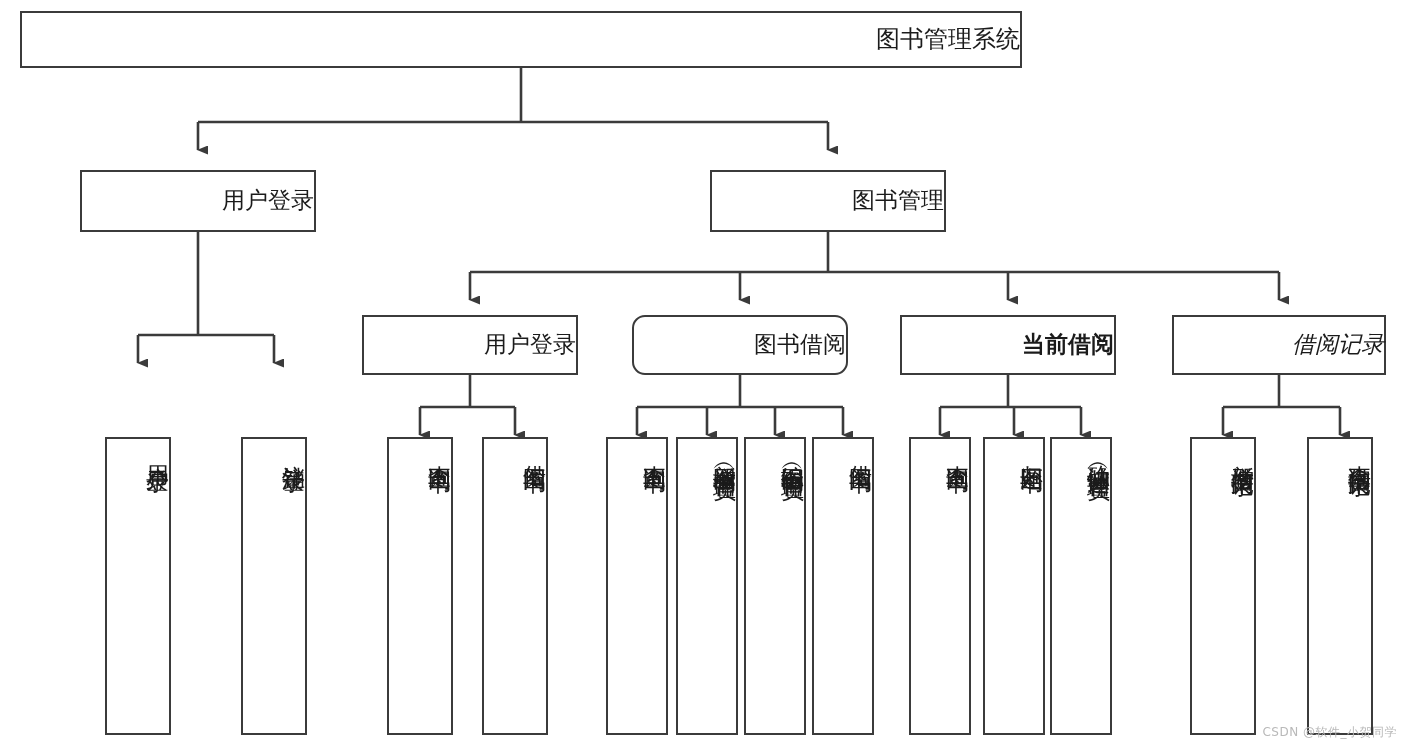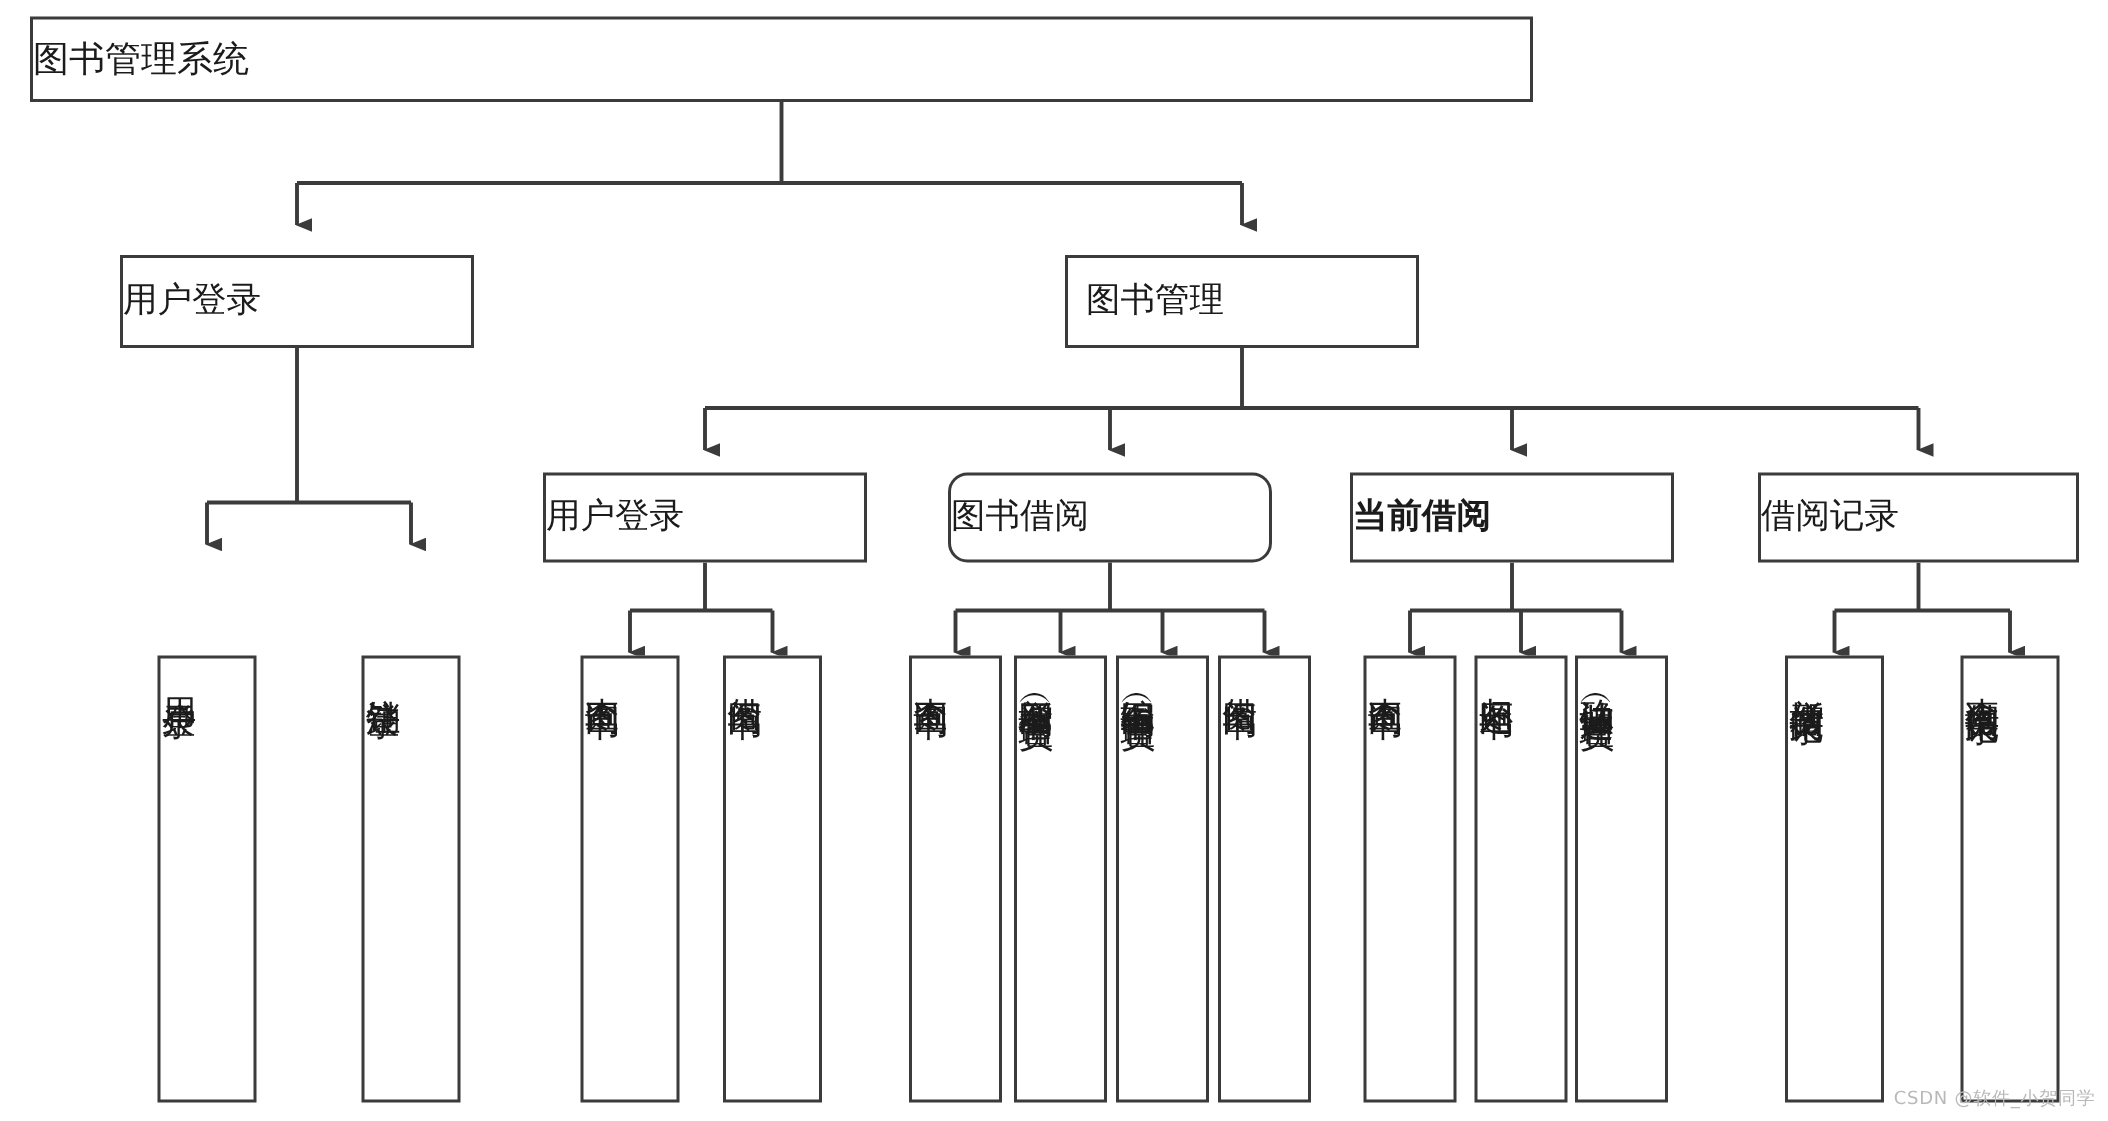--- a/index.html
+++ b/index.html
@@ -26,21 +26,21 @@
     height: 747px;
     pointer-events: none;
   }
   .node {
     position: absolute;
     box-sizing: border-box;
     background: #ffffff;
     border: 2px solid #3b3b3b;
     display: flex;
     align-items: center;
-    justify-content: flex-start;
+    justify-content: flex-end;
     color: #1b1b1b;
   }
   .node-label {
     display: block;
     text-align: center;
     line-height: 1.18;
     white-space: nowrap;
   }
   .node-root .node-label {
     font-size: 24px;
@@ -137,21 +137,21 @@
   <div id="level3-container">
       <div class="node node-l3" style="left: 362px; top: 315px; width: 216px; height: 60px;">
         <span class="node-label">用户登录</span>
       </div>
       <div class="node node-l3" style="left: 632px; top: 315px; width: 216px; height: 60px; border-radius: 13px;">
         <span class="node-label">图书借阅</span>
       </div>
       <div class="node node-l3" style="left: 900px; top: 315px; width: 216px; height: 60px; font-weight: bold;">
         <span class="node-label">当前借阅</span>
       </div>
-      <div class="node node-l3" style="left: 1172px; top: 315px; width: 214px; height: 60px;">
+      <div class="node node-l3" style="left: 1172px; top: 315px; width: 214px; height: 60px; font-style: italic;">
         <span class="node-label">借阅记录</span>
       </div>
     </div>
   <div id="leaf-container">
       <div class="node node-l4 node-leaf" style="left: 105px; top: 437px; width: 66px; height: 298px;">
         <span class="node-label">用户登录</span>
       </div>
       <div class="node node-l4 node-leaf" style="left: 241px; top: 437px; width: 66px; height: 298px;">
         <span class="node-label">注销登录</span>
       </div>

